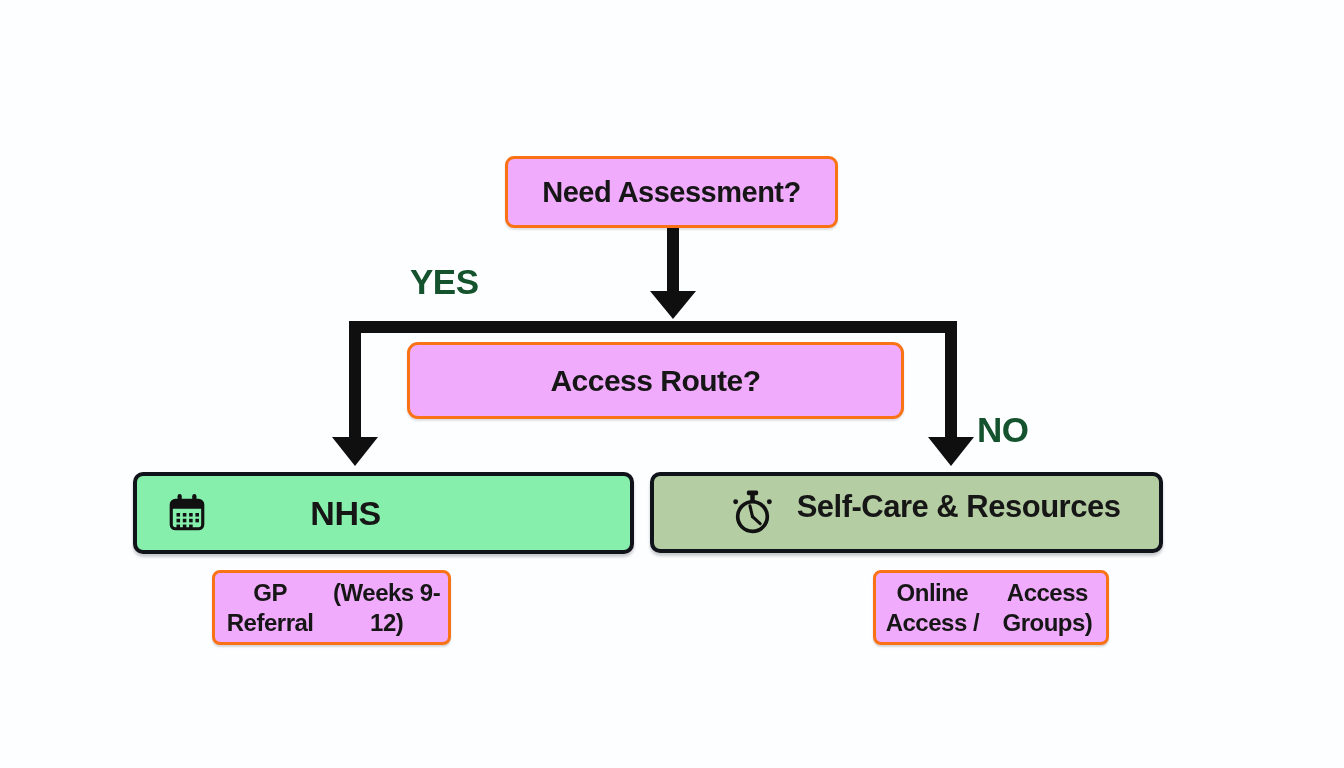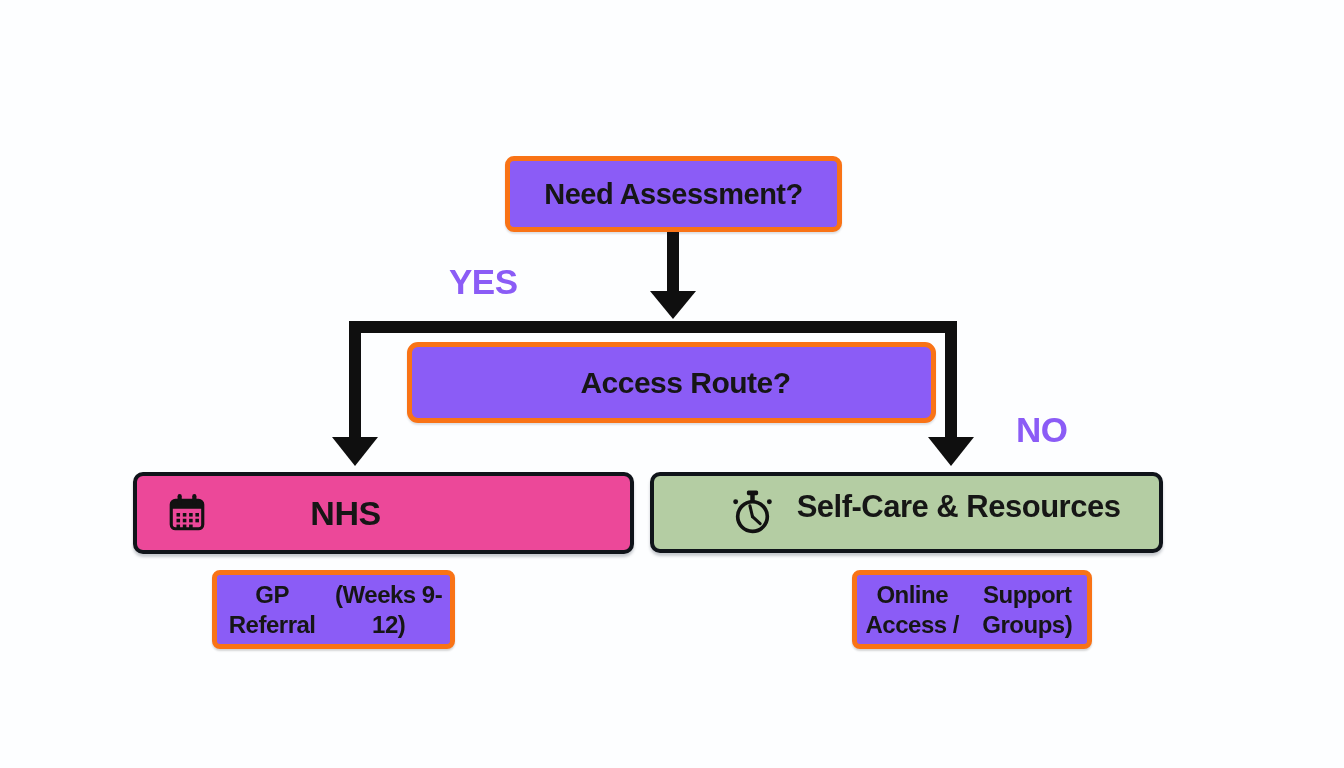--- a/index.html
+++ b/index.html
@@ -17,53 +17,53 @@
     white-space:nowrap;
   }
   .title .squeeze { display:inline-block; transform:scaleX(0.74); transform-origin:50% 50%; letter-spacing:-1px; }
 
   
   .connectors { position:absolute; left:0; top:0; width:1344px; height:768px; }
 
   
   .node {
     position:absolute; display:flex; align-items:center; justify-content:center;
-    background:#8b5cf6; border:5px solid #f97316; border-radius:9px;
+    background:#f0abfc; border:3px solid #f97316; border-radius:9px;
     font-weight:700; color:#161616; letter-spacing:-0.5px;
     box-shadow:0 2px 2px rgba(20,25,35,0.13);
   }
 
   .node-root   { left:505px; top:156px; width:327px; height:66px; font-size:29px; }
-  .node-access { left:407px; top:342px; width:491px; height:71px; font-size:30px; border-radius:11px;padding-left:28px; }
+  .node-access { left:407px; top:342px; width:491px; height:71px; font-size:30px; border-radius:11px; }
 
-  .branch-label { position:absolute; font-weight:700; font-size:35px; letter-spacing:-0.5px; color:#8b5cf6;margin-left:39px; }
+  .branch-label { position:absolute; font-weight:700; font-size:35px; letter-spacing:-0.5px; color:#14532d; }
   .label-yes { left:410px; top:262px; }
   .label-no  { left:977px; top:410px; }
 
   
   .node-colored {
     border:4px solid #10141a; border-radius:10px;
     box-shadow:0 3px 3px rgba(35,45,60,0.25);
     font-size:34px;
   }
-  .node-nhs { left:133px; top:472px; width:493px; height:74px; background:#ec4899; }
+  .node-nhs { left:133px; top:472px; width:493px; height:74px; background:#86efac; }
   .node-nhs .icon-cal { position:absolute; left:29px; top:50%; transform:translateY(-50%); width:42px; height:42px; }
   .node-nhs .lbl { position:relative; left:-38px; }
 
   .node-selfcare { left:650px; top:472px; width:505px; height:73px; background:#b4cda3; font-size:31px; }
   .node-selfcare .grp { position:relative; left:18px; display:flex; align-items:flex-start; gap:21px; }
   .node-selfcare .icon-watch { width:47px; height:47px; }
 
   
   .node-outcome {
     flex-direction:row; line-height:1.22; font-size:24px; text-align:center;
     border-radius:8px; box-shadow:0 2px 2px rgba(0,0,0,0.16);
   }
   .node-gp     { left:212px; top:570px; width:233px; height:69px; }
-  .node-online { left:852px; top:570px; width:230px; height:69px; }
+  .node-online { left:873px; top:570px; width:230px; height:69px; }
 
   svg .stroke { stroke:#0f0f0f; fill:none; }
   svg .fillb  { fill:#0f0f0f; }
 </style>
 </head>
 <body>
 
 <div class="canvas">
 
 
@@ -126,16 +126,16 @@
     </div>
   </div>
 
   <div class="node node-outcome node-gp">
     <div>GP Referral</div>
     <div>(Weeks 9-12)</div>
   </div>
 
   <div class="node node-outcome node-online">
     <div>Online Access /</div>
-    <div>Support Groups)</div>
+    <div>Access Groups)</div>
   </div>
 
 </div>
 
 </body></html>

